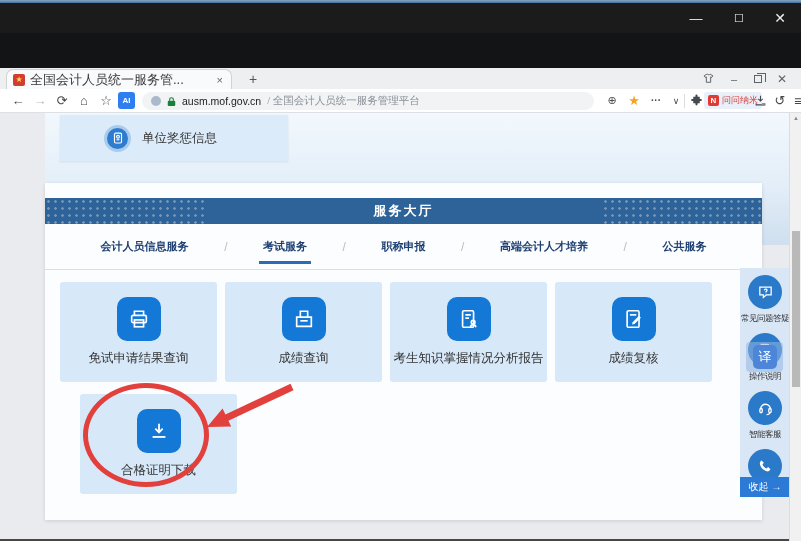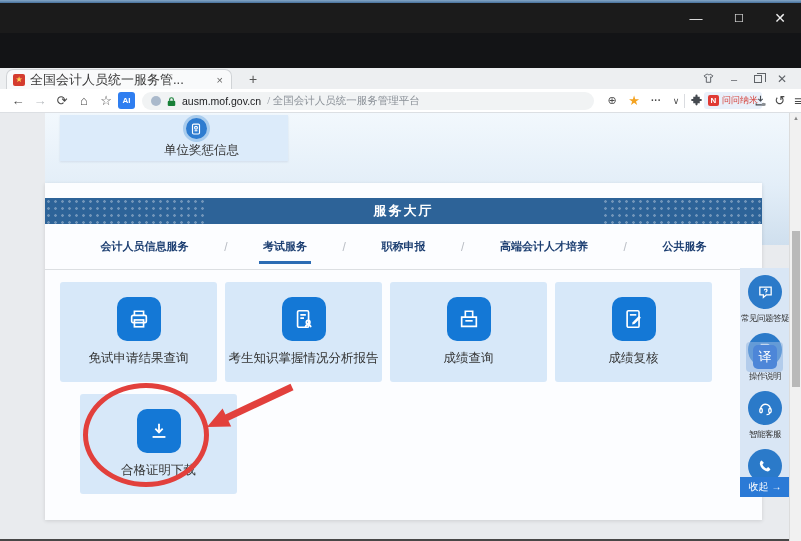--- a/index.html
+++ b/index.html
@@ -51,21 +51,21 @@
     display:flex; align-items:center; padding:0 4px; gap:3px; }
   .wenwen-logo { width:11px; height:11px; background:#e03a34; border-radius:2px; color:#fff; font-size:8px;
     font-weight:bold; text-align:center; line-height:11px; }
   .wenwen-label { font-size:9px; color:#d5423c; white-space:nowrap; }
 
   
   .page { position:absolute; left:0; top:113px; width:801px; height:428px; background:#e9ebee; }
   .sky { position:absolute; left:45px; top:0; width:744px; height:132px;
     background:linear-gradient(180deg,#f2f8fd 0%,#e3eef8 55%,#cfdfee 100%); }
   .hero-card { position:absolute; left:60px; top:2px; width:228px; height:46px; background:#dcebfa;
-    display:flex; align-items:center; padding-left:44px; box-shadow:0 1px 2px rgba(80,110,150,.15);flex-direction:column; }
+    display:flex; align-items:center; padding-left:44px; box-shadow:0 1px 2px rgba(80,110,150,.15); }
   .hero-icon { width:27px; height:27px; border-radius:50%; background:#2e7cd0; border:3px solid #a9cced;
     display:flex; align-items:center; justify-content:center; }
   .hero-label { font-size:12.5px; color:#333; margin-left:11px; }
 
   .panel { position:absolute; left:45px; top:70px; width:717px; height:337px; background:#fcfdff;
     box-shadow:0 1px 4px rgba(0,0,0,.12); }
   .banner { position:absolute; left:0; top:15px; width:717px; height:26px; background:#2d6398;
     color:#fff; font-size:13px; font-weight:bold; letter-spacing:2px; display:flex; align-items:center;
     justify-content:center; overflow:hidden; }
   .banner::before,.banner::after { content:""; position:absolute; top:0; bottom:0; width:160px;
@@ -221,37 +221,37 @@
               <path d="M7 8V3.5h10V8"></path>
                 <rect x="4" y="8" width="16" height="8" rx="1.5"></rect>
                 <rect x="7" y="13" width="10" height="7.5"></rect>
             </svg>
           </div>
           <div class="svc-label">免试申请结果查询</div>
         </div>
         <div class="svc-card">
           <div class="svc-icon">
             <svg width="22" height="22" viewBox="0 0 24 24" fill="none" stroke="#fff" stroke-width="1.8">
+              <path d="M8 10V3.5h8V10"></path>
+                <path d="M4 10h16v10H4z"></path>
+                <path d="M8 14h8"></path>
+            </svg>
+          </div>
+          <div class="svc-label">成绩查询</div>
+        </div>
+        <div class="svc-card">
+          <div class="svc-icon">
+            <svg width="22" height="22" viewBox="0 0 24 24" fill="none" stroke="#fff" stroke-width="1.8">
               <rect x="5" y="3" width="12" height="18" rx="1.5"></rect>
                 <path d="M8 7.5h6M8 11h4"></path>
               <circle cx="16.5" cy="15.5" r="2"></circle>
                 <path d="M13.5 21c.4-1.8 1.6-2.8 3-2.8s2.6 1 3 2.8"></path>
             </svg>
           </div>
           <div class="svc-label">考生知识掌握情况分析报告</div>
-        </div>
-        <div class="svc-card">
-          <div class="svc-icon">
-            <svg width="22" height="22" viewBox="0 0 24 24" fill="none" stroke="#fff" stroke-width="1.8">
-              <path d="M8 10V3.5h8V10"></path>
-                <path d="M4 10h16v10H4z"></path>
-                <path d="M8 14h8"></path>
-            </svg>
-          </div>
-          <div class="svc-label">成绩查询</div>
         </div>
         <div class="svc-card">
           <div class="svc-icon">
             <svg width="22" height="22" viewBox="0 0 24 24" fill="none" stroke="#fff" stroke-width="1.8">
               <rect x="4.5" y="3" width="13" height="18" rx="1.5"></rect>
                 <path d="M7.5 7.5h7"></path>
               <path d="M10.5 15.5l7-7 2 2-7 7-2.6.6z" fill="#fff" stroke="none"></path>
             </svg>
           </div>
           <div class="svc-label">成绩复核</div>

